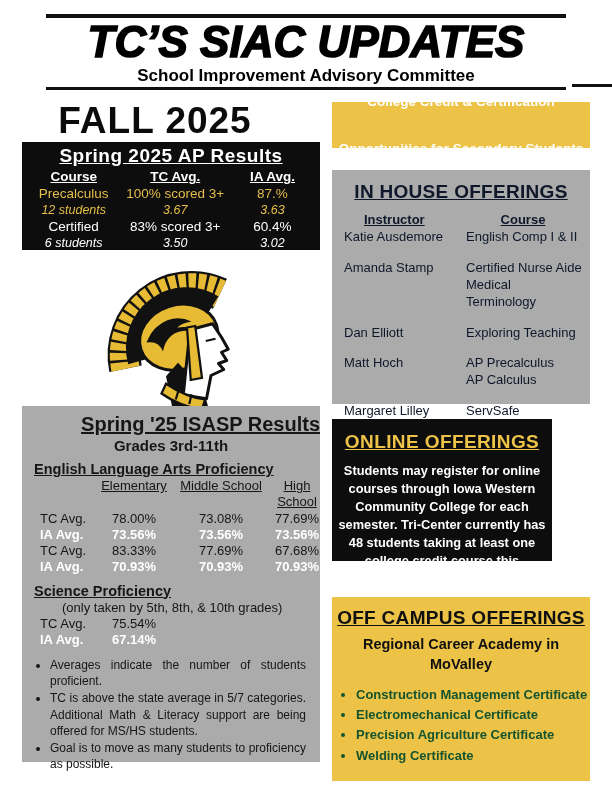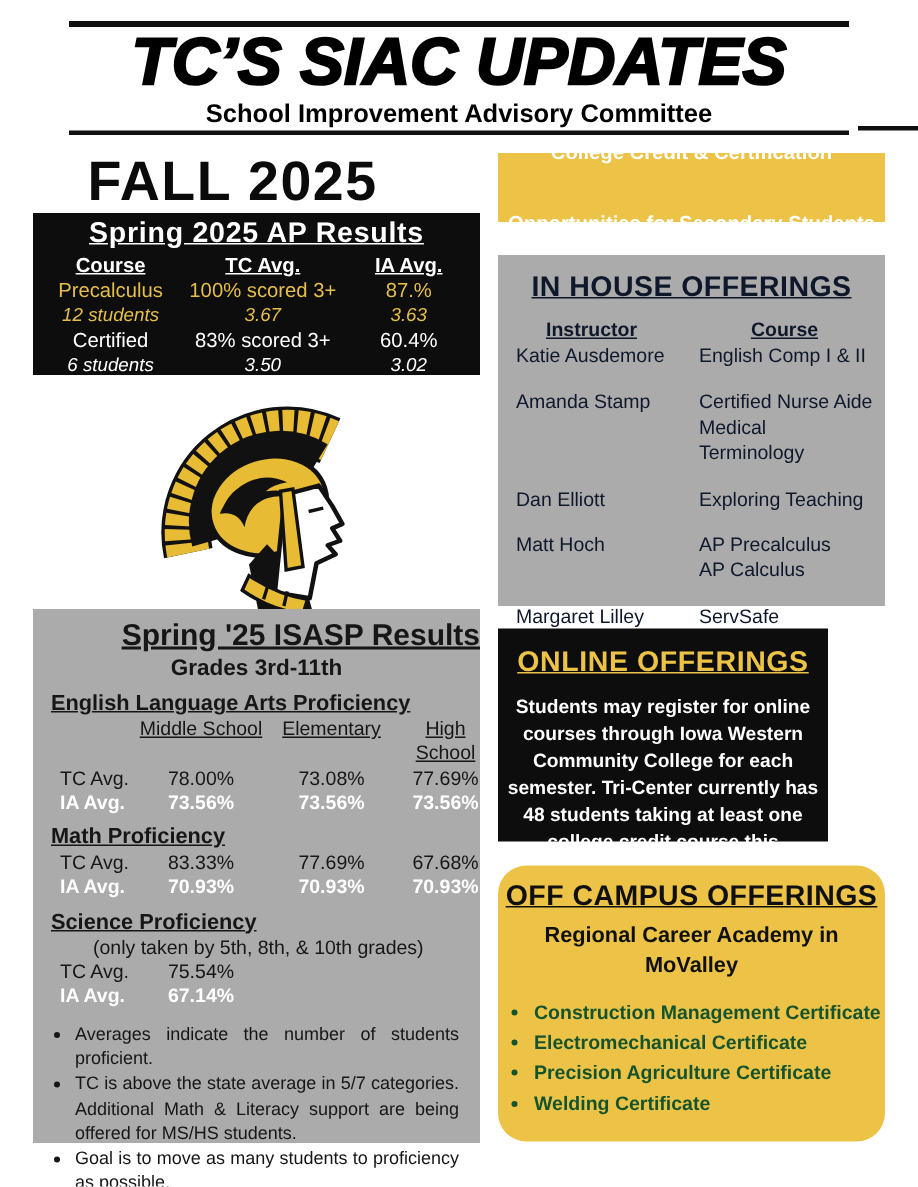--- a/index.html
+++ b/index.html
@@ -73,22 +73,22 @@
   .house-row{display:grid;grid-template-columns:118px 1fr;column-gap:4px;margin-bottom:14px;}
   .house-row .crs span{display:block;line-height:1.3;}
 
   
   .online-card{position:absolute;left:332px;top:419px;width:220px;height:142px;
     background:var(--box-black);color:#fff;text-align:center;padding-top:12px;}
   .online-title{color:var(--yellow);font-size:19px;font-weight:bold;text-decoration:underline;letter-spacing:.4px;}
   .online-body{font-size:12.8px;font-weight:bold;padding:9px 6px 0 6px;line-height:1.4;}
 
   
-  .off-card{position:absolute;left:332px;top:577px;width:258px;height:184px;
-    background:var(--yellow);color:#101010;padding-top:10px;border-radius:19px;}
+  .off-card{position:absolute;left:332px;top:597px;width:258px;height:184px;
+    background:var(--yellow);color:#101010;padding-top:10px;}
   .off-title{text-align:center;font-size:19px;font-weight:bold;text-decoration:underline;letter-spacing:.3px;}
   .off-sub{text-align:center;font-size:14.5px;font-weight:bold;line-height:1.35;margin-top:6px;}
   .off-bullets{margin:11px 0 0 24px;color:#14532d;font-weight:bold;font-size:13px;line-height:1.55;}
 </style>
 </head>
 <body>
 
 <div class="page">
 
   <div class="rule rule-top"></div>
@@ -143,36 +143,35 @@
     <path d="M113,186 l-4,13 M130,192 l-3,13" stroke="#111" stroke-width="3" fill="none"></path>
   </svg>
 
   <div class="isasp-card">
     <div class="isasp-title">Spring '25 ISASP Results</div>
     <div class="isasp-grades">Grades 3rd-11th</div>
 
     <div><span class="sect-title">English Language Arts Proficiency</span></div>
     <div class="score-grid">
       <div class="c"></div>
+      <div class="c col-head">Elementary</div>
       <div class="c col-head">Middle School</div>
-      <div class="c col-head">Elementary</div>
       <div class="c col-head">High School</div>
 
       <div class="c lbl">TC Avg.</div>
       <div class="c">78.00%</div>
       <div class="c">73.08%</div>
       <div class="c">77.69%</div>
 
       <div class="c lbl ia-row">IA Avg.</div>
       <div class="c ia-row">73.56%</div>
       <div class="c ia-row">73.56%</div>
       <div class="c ia-row">73.56%</div>
     </div>
 
-    <div><span class="sect-title">Math Proficiency</span></div>
     <div class="score-grid">
       <div class="c lbl">TC Avg.</div>
       <div class="c">83.33%</div>
       <div class="c">77.69%</div>
       <div class="c">67.68%</div>
 
       <div class="c lbl ia-row">IA Avg.</div>
       <div class="c ia-row">70.93%</div>
       <div class="c ia-row">70.93%</div>
       <div class="c ia-row">70.93%</div>

